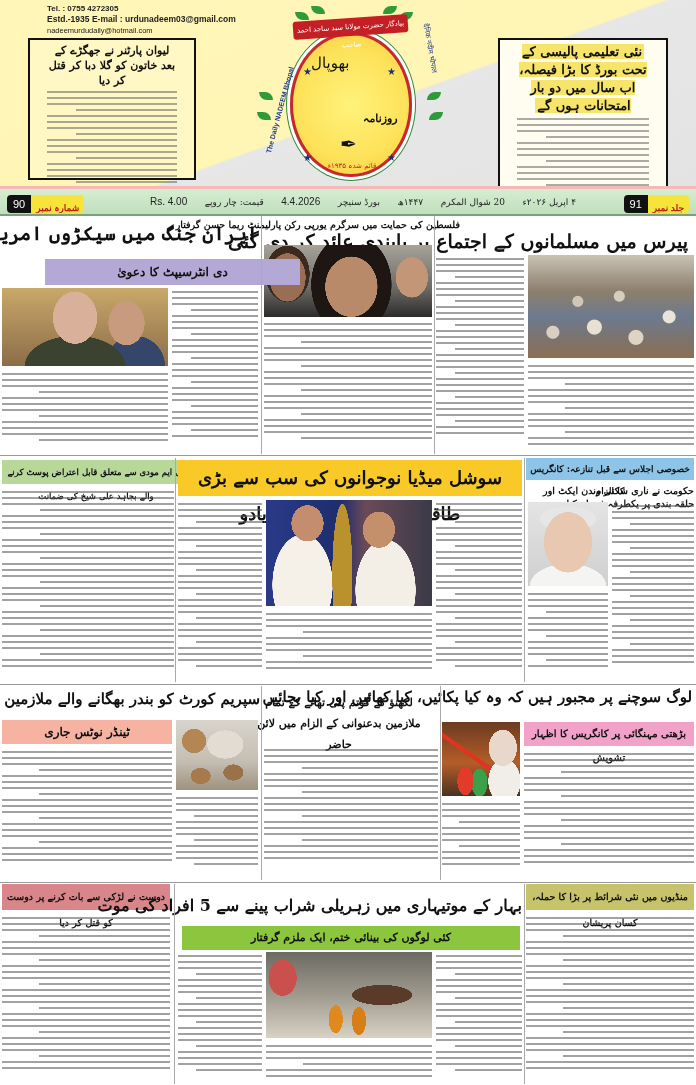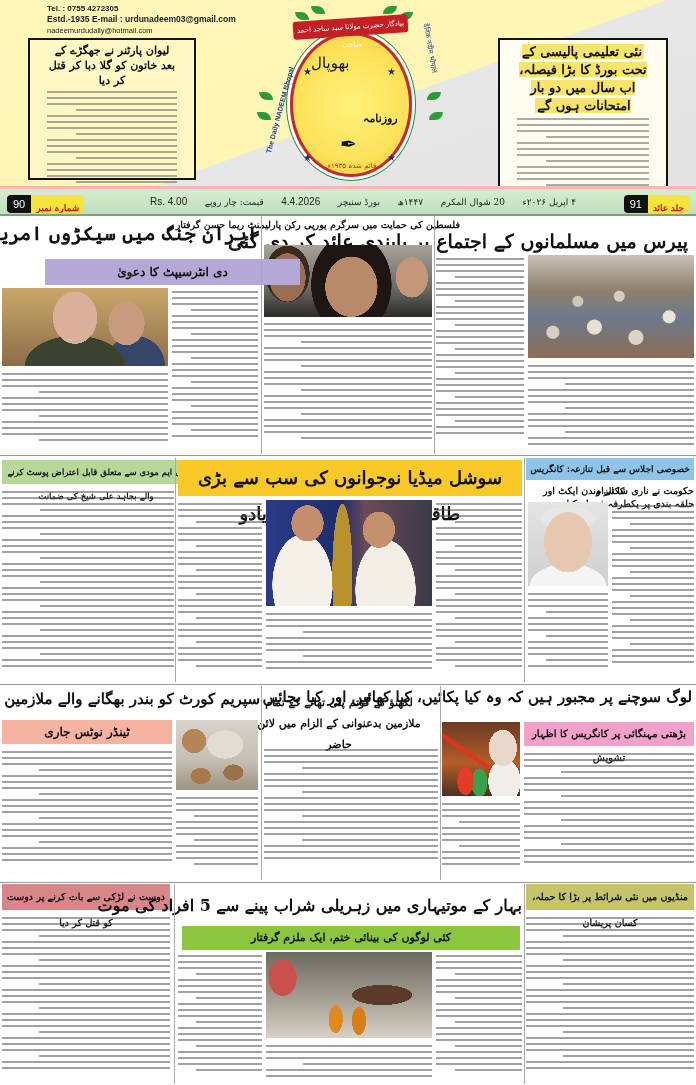--- a/index.html
+++ b/index.html
@@ -150,21 +150,21 @@
     <span class="en">Rs. 4.00</span>
     <span class="rtl">قیمت: چار روپے</span>
     <span class="en">4.4.2026</span>
     <span class="rtl">بورڈ سنیچر</span>
     <span class="rtl">۱۴۴۷ھ</span>
     <span class="rtl">20 شوال المکرم</span>
     <span class="rtl">۴ اپریل ۲۰۲۶ء</span>
   </div>
   <div class="badge vol">
     <span class="num">91</span>
-    <span class="lbl rtl">جلد عائد</span>
+    <span class="lbl rtl">جلد نمبر</span>
   </div>
 </div>
 
 <div class="hd rtl" style="right:8px;top:230px;font-size:19px;width:250px;">پیرس میں مسلمانوں کے اجتماع پر پابندی عائد کر دی گئی</div>
 <div class="hd rtl" style="left:264px;top:219px;font-size:9.5px;width:196px;">فلسطین کی حمایت میں سرگرم یورپی رکن پارلیمنٹ ریما حسن گرفتار</div>
 <div class="hd rtl" style="left:4px;top:222px;font-size:19px;width:254px;">ایران جنگ میں سیکڑوں امریکی فوجی ہلاک ہوئے ہیں</div>
 
 <div class="photo" style="left:528px;top:255px;width:166px;height:103px;background:
   radial-gradient(circle at 15% 75%, #d9d0c2 0 6px, transparent 7px),
   radial-gradient(circle at 40% 70%, #e8e0d2 0 7px, transparent 8px),

